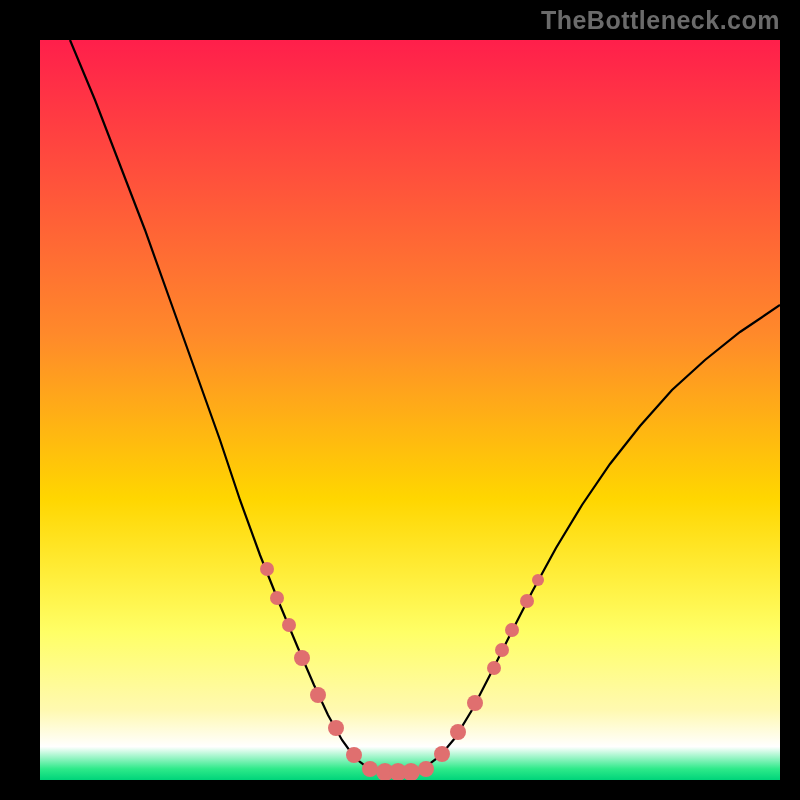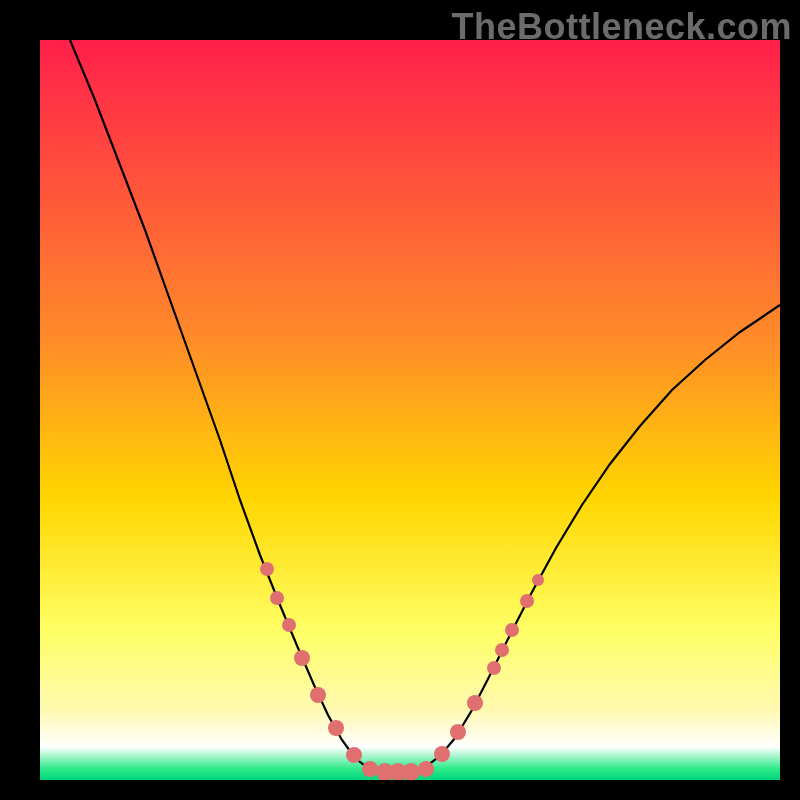--- a/index.html
+++ b/index.html
@@ -21,23 +21,23 @@
   .plot-area {
     position: absolute;
     left: 40px;
     top: 40px;
     width: 740px;
     height: 740px;
   }
   .watermark {
     position: absolute;
     top: 6px;
-    right: 8px;
+    right: 20px;
     font-family: Arial, Helvetica, sans-serif;
-    font-size: 36px;
+    font-size: 25px;
     font-weight: 600;
     color: #6b6b6b;
     letter-spacing: 0.5px;
   }
   svg { display: block; }
 </style>
 </head>
 <body>
 
 <div class="frame">

